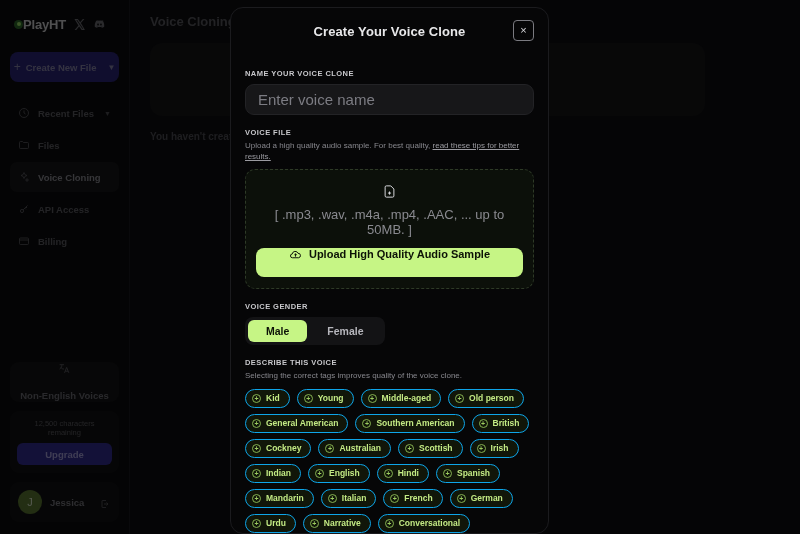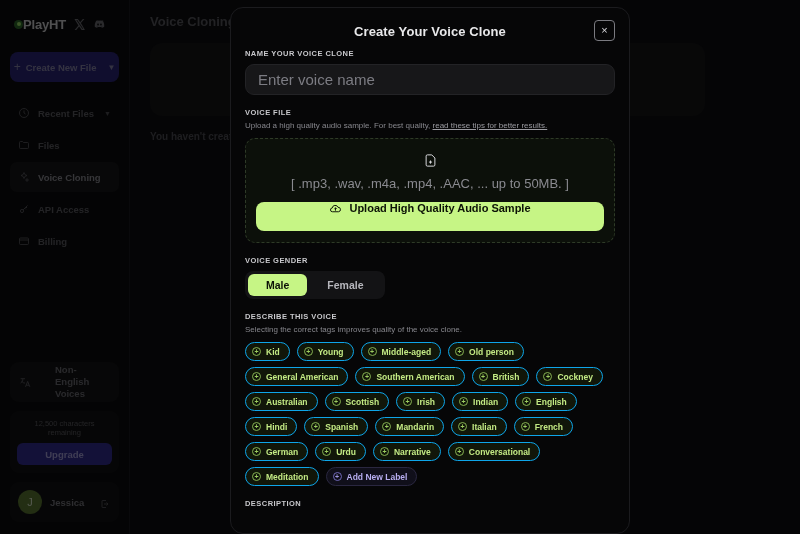--- a/index.html
+++ b/index.html
@@ -123,26 +123,27 @@
     display: flex;
     flex-direction: column;
     gap: 9px;
   }
   .noneng {
     height: 40px;
     border-radius: 9px;
     background: #141416;
     display: flex;
     align-items: center;
-    gap: 23px;
+    gap: 15px;
     padding: 0 9px;
     color: #6c6c73;
     font-size: 9.5px;
     font-weight: bold;
     line-height: 1.25;
+    flex-direction: column;
   }
   .noneng .nav-ic { width: 13px; height: 13px; flex: 0 0 13px; }
 
   .usage-card {
     border-radius: 9px;
     background: #121214;
     padding: 8px 7px;
     text-align: center;
   }
   .usage-text {
@@ -214,21 +215,21 @@
     position: absolute;
     inset: 0;
     background: rgba(0,0,0,0.62);
   }
 
   
   .modal {
     position: absolute;
     left: 230px;
     top: 7px;
-    width: 400px;
+    width: 319px;
     height: 527px;
     background: #060607;
     border-radius: 13px;
     border: 1px solid #1b1b1e;
     overflow: hidden;
     display: flex;
     flex-direction: column;
   }
   .modal-head {
     position: relative;
@@ -254,20 +255,21 @@
     justify-content: center;
     color: #d8d8dc;
     font-size: 11px;
     line-height: 1;
   }
 
   .modal-body {
     flex: 1;
     overflow: hidden;
     padding: 0 14px 0;
+    margin-top: 20px;
   }
 
   .sec-label {
     font-size: 7.5px;
     font-weight: bold;
     color: #c8c8cc;
     letter-spacing: 0.45px;
     margin-bottom: 6px;
   }
   .sec-sub {

